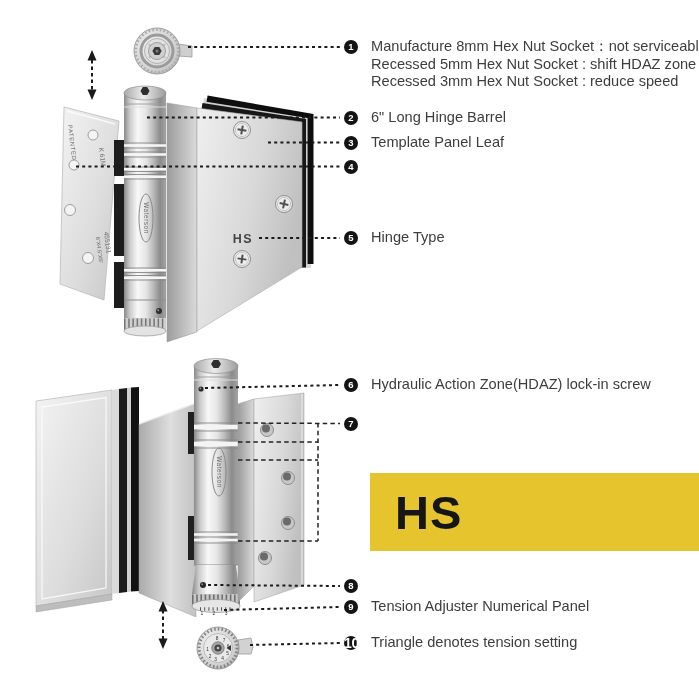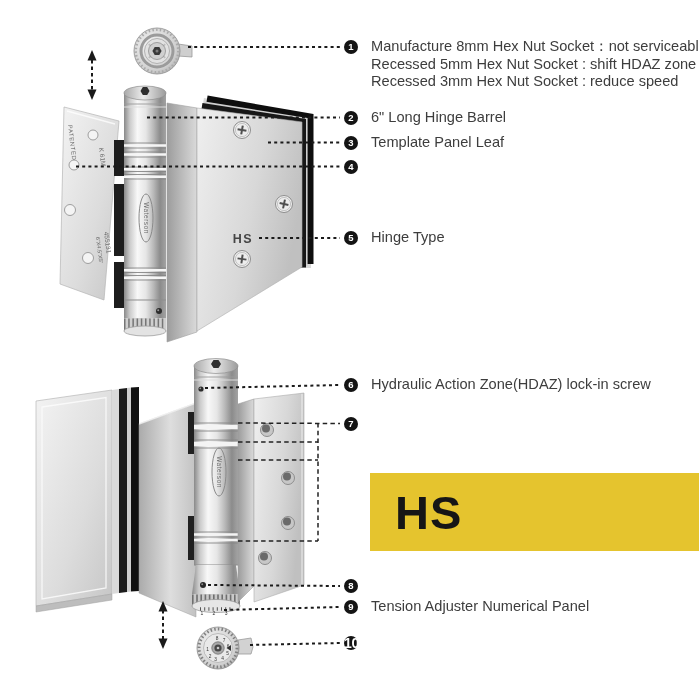--- a/index.html
+++ b/index.html
@@ -362,17 +362,20 @@
 
 <div class="co" style="top:598px">
   <span class="num">9</span>
   <div class="txt">
     <div>Tension Adjuster Numerical Panel</div>
   </div>
 </div>
 
 <div class="co" style="top:634px">
   <span class="num n10">10</span>
+  <div class="txt">
+    <div>Triangle denotes tension setting</div>
+  </div>
 </div>
 
 <div class="badge">HS</div>
 
 </div>
 
 </body></html>

